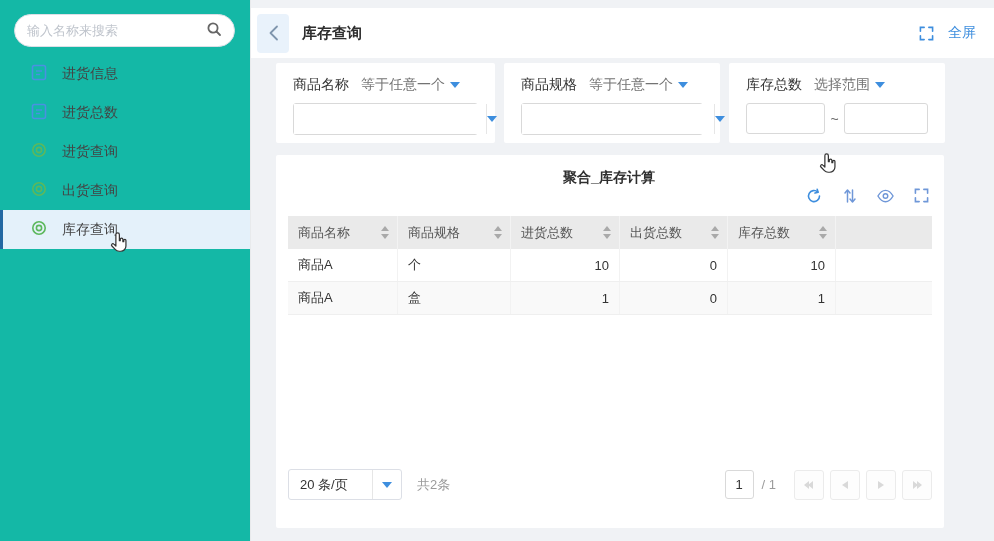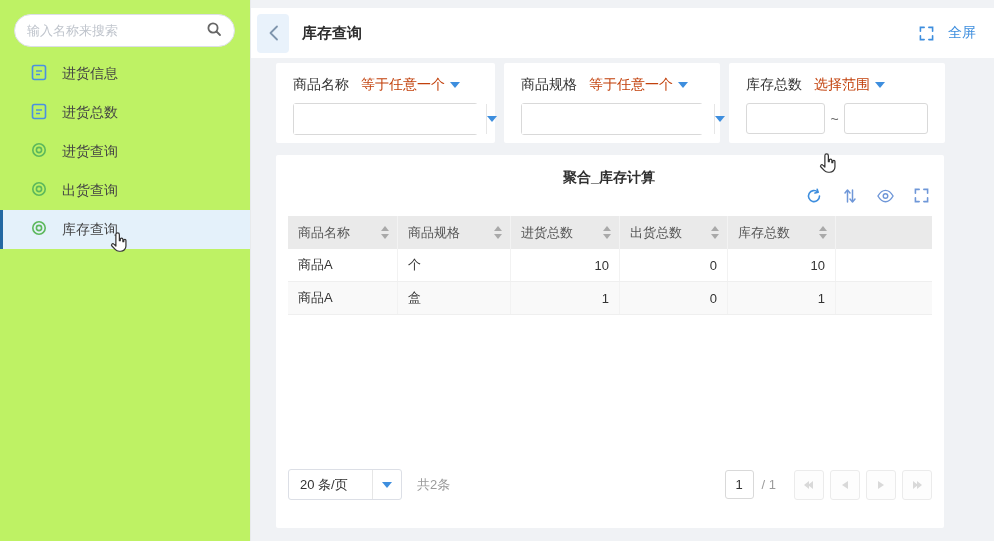--- a/index.html
+++ b/index.html
@@ -4,21 +4,21 @@
 <style>
   * { margin:0; padding:0; box-sizing:border-box; }
   html,body { width:994px; height:541px; }
   body {
     position:relative; overflow:hidden; background:#f0f2f5;
     font-family:"Liberation Sans","DejaVu Sans",sans-serif;
     color:#333; font-size:14px;
   }
   
   .sidebar { position:absolute; left:0; top:0; width:251px; height:541px;
-             background:#bef264; border-right:1px solid #e8eaec; z-index:2; }
+             background:#14b8a6; border-right:1px solid #e8eaec; z-index:2; }
   .search-box { position:absolute; left:14px; top:14px; width:221px; height:33px;
                 border:1px solid #dcdfe6; border-radius:17px; background:#fff;
                 display:flex; align-items:center; padding:0 12px; }
   .search-ph { flex:1; color:#bfc4cc; font-size:13px; }
   .menu { position:absolute; top:54px; left:0; width:250px; }
   .menu-item { height:39px; display:flex; align-items:center; gap:15px;
                padding-left:31px; font-size:14px; color:#444; cursor:pointer; }
   .menu-item.selected { background:#e4f1fa; border-left:3px solid #2368a2; padding-left:28px; }
   
   .main { position:absolute; left:251px; top:0; width:743px; height:541px; background:#f0f2f5; }
@@ -28,21 +28,21 @@
               display:flex; align-items:center; justify-content:center; cursor:pointer; }
   .topbar-title { margin-left:13px; font-weight:bold; font-size:15px; color:#2f2f2f; }
   .fullscreen-btn { margin-left:auto; margin-right:18px; display:flex; align-items:center;
                     gap:14px; color:#3e8ede; font-size:14px; cursor:pointer; }
   
   .filters { position:absolute; left:25px; top:63px; display:flex; gap:9px; }
   .filter-card { height:80px; background:#fff; border-radius:2px; padding:13px 17px 0; }
   .fc-1 { width:219px; } .fc-2 { width:216px; } .fc-3 { width:216px; }
   .filter-head { display:flex; align-items:center; gap:12px; font-size:14px; }
   .filter-label { color:#333; }
-  .filter-op { display:flex; align-items:center; gap:5px; color:#c2410c; cursor:pointer; }
+  .filter-op { display:flex; align-items:center; gap:5px; color:#737373; cursor:pointer; }
   .caret { width:0; height:0; border-left:5px solid transparent; border-right:5px solid transparent;
            border-top:6px solid #3e8ede; }
   .combo { margin-top:9px; height:32px; border:1px solid #d9d9d9; border-radius:3px;
            display:flex; background:#fff; }
   .combo-input { flex:1; border:none; outline:none; height:100%; padding:0 8px; font-size:13px; }
   .combo-arrow { width:32px; border-left:1px solid #e6e6e6; display:flex;
                  align-items:center; justify-content:center; cursor:pointer; }
   .range-row { margin-top:9px; display:flex; align-items:center; }
   .range-input { height:31px; border:1px solid #d9d9d9; border-radius:3px; outline:none;
                  padding:0 6px; font-size:13px; }

